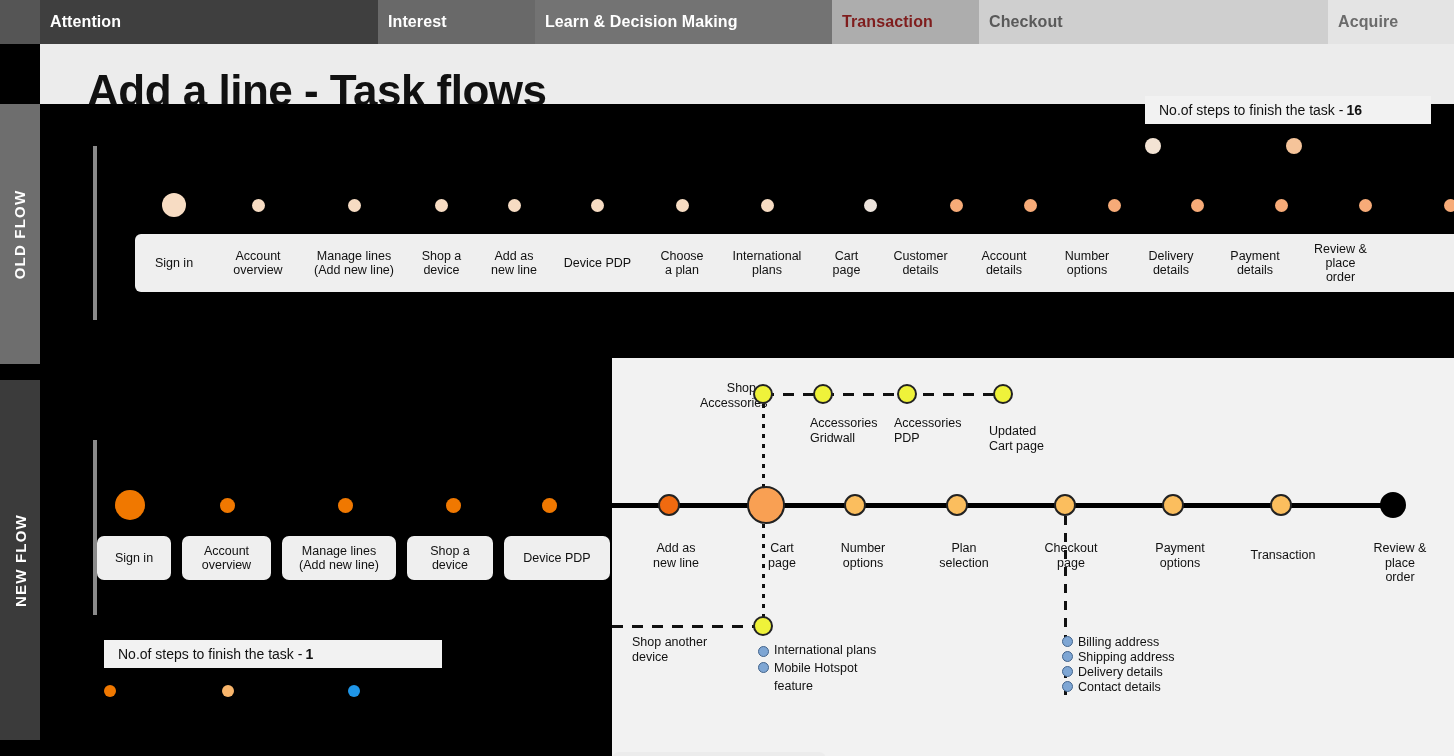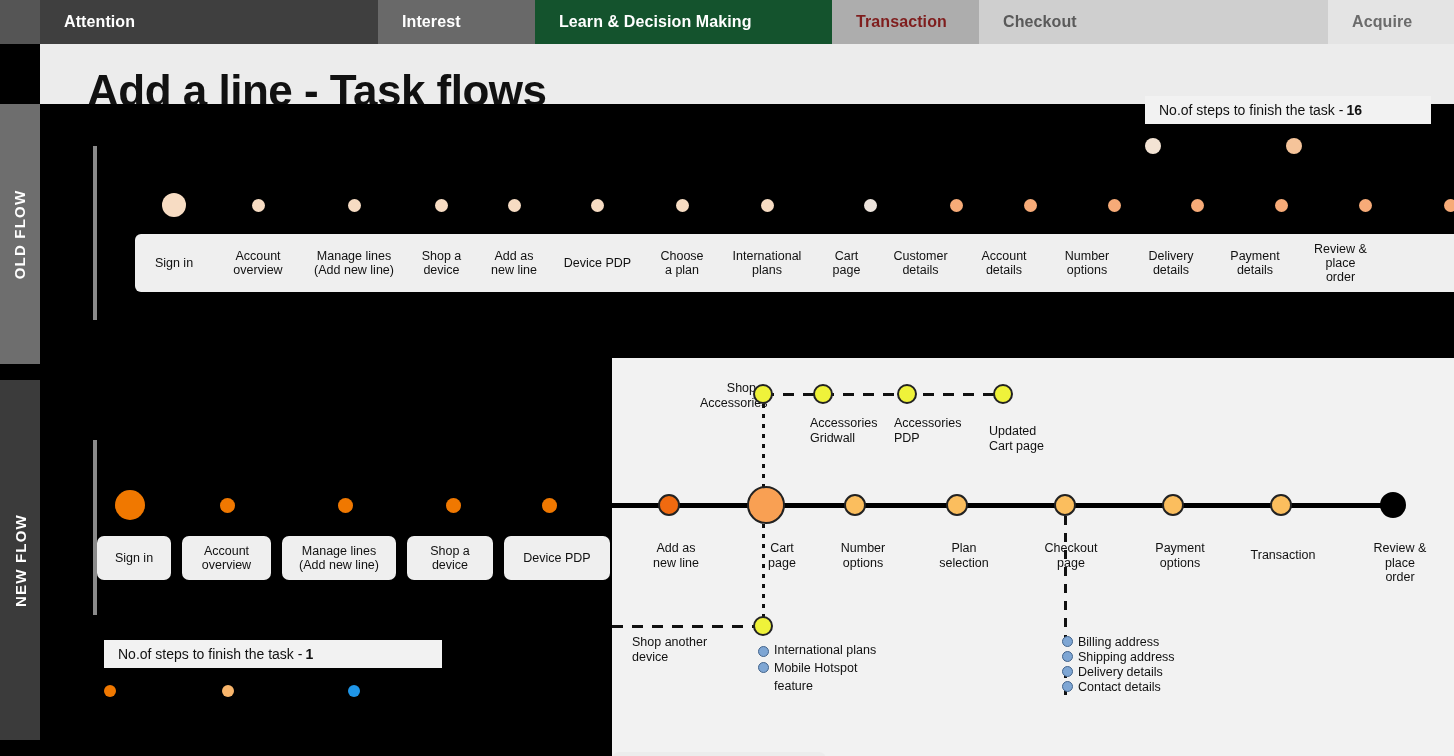--- a/index.html
+++ b/index.html
@@ -8,21 +8,21 @@
     background:#000;
     font-family:"Liberation Sans", sans-serif;
     overflow:hidden;
     position:relative;
   }
   #root{position:relative;width:1454px;height:756px;background:#000;}
 
   
   .phasebar{position:absolute;left:0;top:0;width:1454px;height:44px;display:flex;}
   .phase-spacer{width:40px;height:44px;background:#555555;}
-  .phase{height:44px;display:flex;align-items:center;box-sizing:border-box;padding-left:24px;}
+  .phase{height:44px;display:flex;align-items:center;box-sizing:border-box;padding-left:10px;}
   .phase-label{font-size:16px;font-weight:bold;letter-spacing:.1px;white-space:nowrap;}
 
   
   .titleband{position:absolute;left:40px;top:44px;width:1414px;height:106px;background:#ececec;}
   .titletext{position:absolute;left:87px;top:66px;font-size:44px;font-weight:bold;color:#111;letter-spacing:-.5px;white-space:nowrap;}
   .blackmask{position:absolute;left:40px;top:104px;width:1414px;height:652px;background:#000;}
 
   
   .vtab{position:absolute;left:0;width:40px;display:flex;align-items:center;justify-content:center;}
   .vtab span{transform:rotate(-90deg);white-space:nowrap;color:#fff;font-size:15px;font-weight:bold;letter-spacing:1.2px;}
@@ -71,21 +71,21 @@
 <div id="root">
 
   <div class="phasebar">
     <div class="phase-spacer"></div>
     <div class="phase" id="ph0" style="width: 338px; background: rgb(63, 63, 63);">
       <span class="phase-label" style="color: rgb(255, 255, 255);">Attention</span>
     </div>
     <div class="phase" id="ph1" style="width: 157px; background: rgb(105, 105, 105); text-align: right;">
       <span class="phase-label" style="color: rgb(255, 255, 255);">Interest</span>
     </div>
-    <div class="phase" id="ph2" style="width: 297px; background: #14532d;">
+    <div class="phase" id="ph2" style="width: 297px; background: #737373;">
       <span class="phase-label" style="color: rgb(255, 255, 255);">Learn &amp; Decision Making</span>
     </div>
     <div class="phase" id="ph3" style="width: 147px; background: rgb(173, 173, 173);">
       <span class="phase-label" style="color: #7f1d1d;">Transaction</span>
     </div>
     <div class="phase" id="ph4" style="width: 349px; background: rgb(207, 207, 207);">
       <span class="phase-label" style="color: rgb(90, 90, 90);">Checkout</span>
     </div>
     <div class="phase" id="ph5" style="width: 126px; background: rgb(228, 228, 228);">
       <span class="phase-label" style="color: rgb(107, 107, 107);">Acquire</span>

